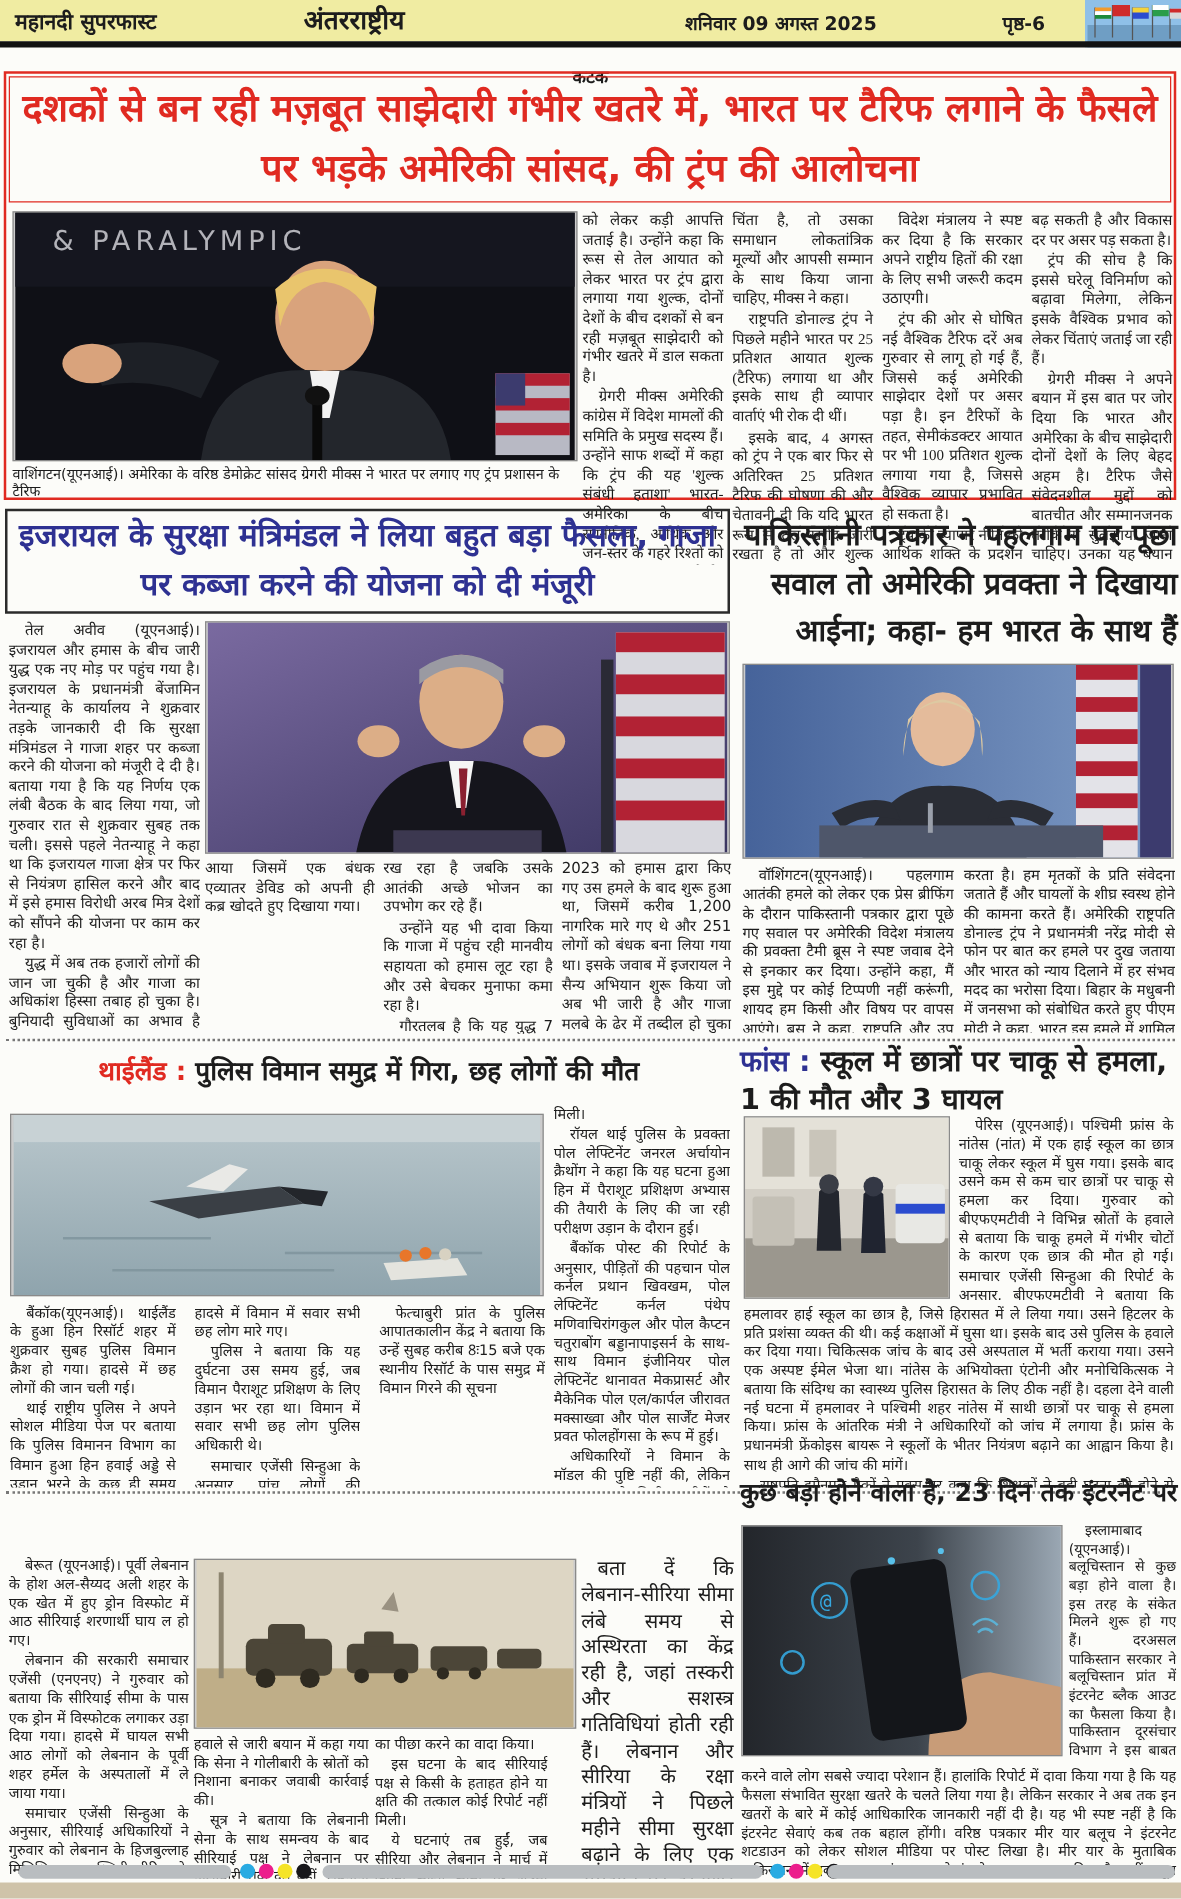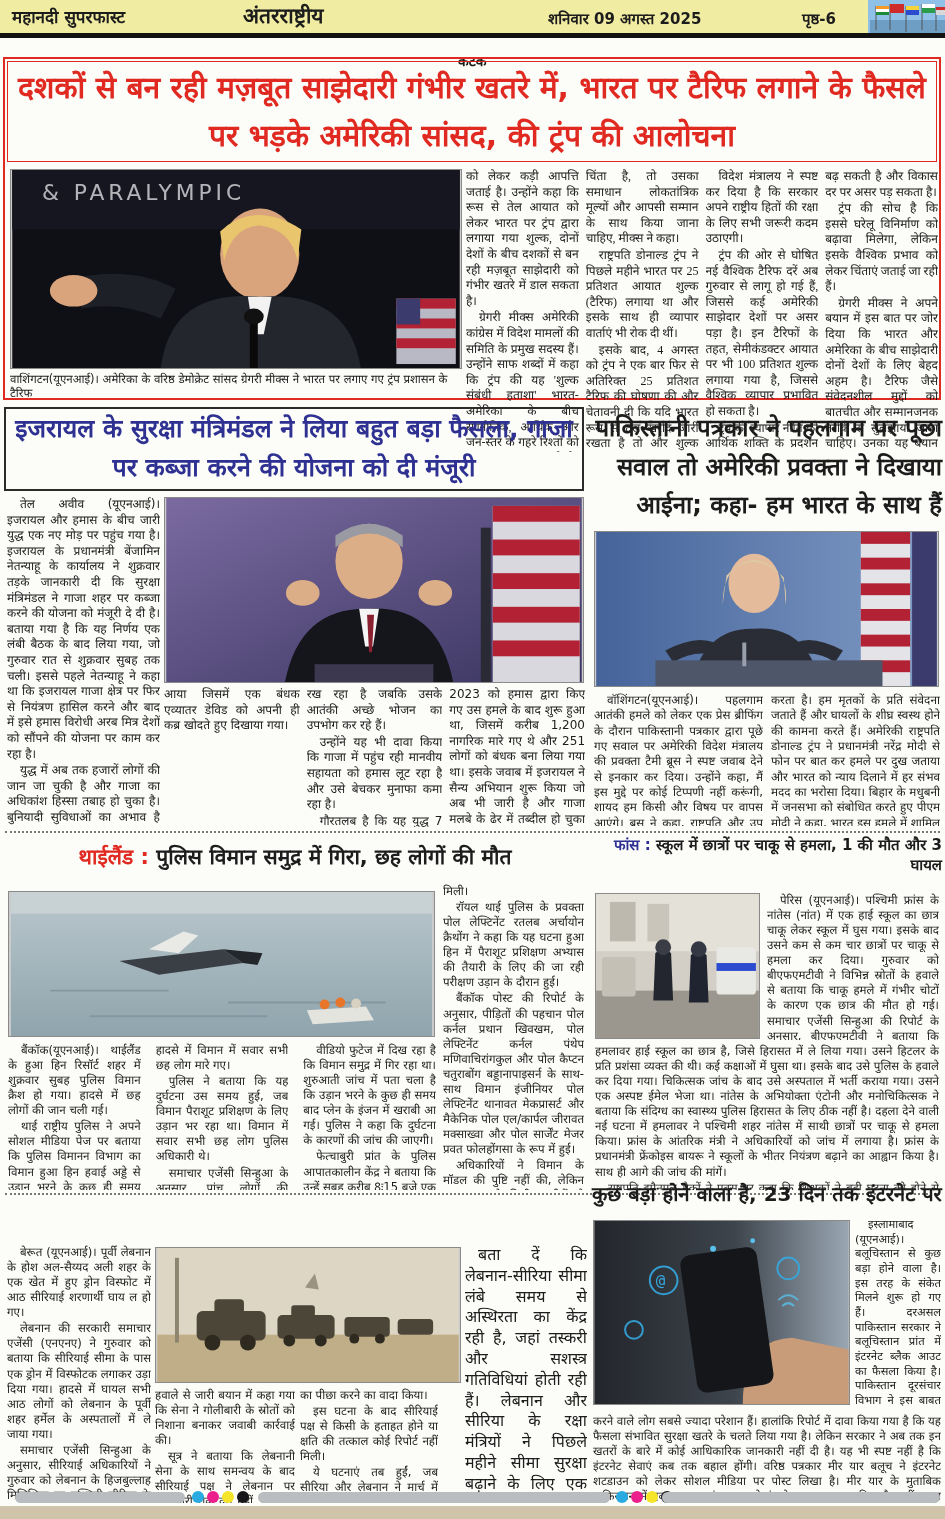--- a/index.html
+++ b/index.html
@@ -62,22 +62,22 @@
       font-weight:bold;font-size:21px;white-space:nowrap;}
   .kicker-red{color:var(--red,#e02a21);}
   .kicker-blue{color:var(--blue,#2e3192);}
   .thailand-photo{position:absolute;left:5px;top:55px;}
   .thailand-col4{position:absolute;left:440px;top:48px;width:141px;height:306px;font-size:11.6px;}
   .thailand-below{position:absolute;left:5px;top:207px;width:428px;height:147px;display:flex;gap:15px;}
   .thailand-below .col{flex:1;font-size:11.6px;}
 
   
   .france{position:absolute;left:592px;top:836px;width:350px;height:356px;}
-  .france-headline{position:absolute;left:0;top:0;width:350px;height:52px;text-align:right;
-      font-weight:bold;font-size:15px;line-height:1.3;}
+  .france-headline{position:absolute;left:0;top:0;width:350px;height:52px;text-align:left;
+      font-weight:bold;font-size:23px;line-height:1.3;}
   .france-photo{position:absolute;left:3px;top:57px;}
   .france-side{position:absolute;left:175px;top:57px;width:172px;height:147px;font-size:11.6px;}
   .france-bottom{position:absolute;left:3px;top:208px;width:344px;height:146px;font-size:11.6px;}
 
   
   .lebanon{position:absolute;left:3px;top:1197px;width:712px;height:309px;}
   .lebanon-headline{position:absolute;left:8px;top:0;width:702px;color:var(--red,#e02a21);
       font-weight:bold;font-size:28px;white-space:nowrap;}
   .lebanon-col1{position:absolute;left:4px;top:48px;width:144px;height:255px;font-size:11.6px;}
   .lebanon-photo{position:absolute;left:152px;top:50px;}
@@ -294,36 +294,35 @@
           <line x1="220" y1="112" x2="380" y2="112"></line>
         <line x1="80" y1="126" x2="260" y2="126"></line>
       </g>
       <path d="M300 120 L360 116 L368 130 L306 134 Z" fill="#e4e4de"></path>
       <circle cx="318" cy="114" r="5" fill="#e8762a"></circle>
       <circle cx="334" cy="112" r="5" fill="#e8762a"></circle>
       <circle cx="350" cy="113" r="5" fill="#d8d2c2"></circle>
     </svg>
     <div class="col cont thailand-col4" data-name="article-column">
         <p>मिली।</p>
-        <p>रॉयल थाई पुलिस के प्रवक्ता पोल लेफ्टिनेंट रतलब अर्चायोन क्रैथोंग ने कहा कि यह घटना हुआ हिन में पैराशूट प्रशिक्षण अभ्यास की तैयारी के लिए की जा रही परीक्षण उड़ान के दौरान हुई।</p>
+        <p>रॉयल थाई पुलिस के प्रवक्ता पोल लेफ्टिनेंट जनरल अर्चायोन क्रैथोंग ने कहा कि यह घटना हुआ हिन में पैराशूट प्रशिक्षण अभ्यास की तैयारी के लिए की जा रही परीक्षण उड़ान के दौरान हुई।</p>
         <p>बैंकॉक पोस्ट की रिपोर्ट के अनुसार, पीड़ितों की पहचान पोल कर्नल प्रथान खिवखम, पोल लेफ्टिनेंट कर्नल पंथेप मणिवाचिरांगकुल और पोल कैप्टन चतुराबोंग बड्डानापाइसर्न के साथ-साथ विमान इंजीनियर पोल लेफ्टिनेंट थानावत मेकप्रासर्ट और मैकेनिक पोल एल/कार्पल जीरावत मक्साख्वा और पोल सार्जेंट मेजर प्रवत फोलहोंगसा के रूप में हुई।</p>
         <p>अधिकारियों ने विमान के मॉडल की पुष्टि नहीं की, लेकिन घटनास्थल से मिली तस्वीरों से पता चलता है कि यह एक वाइकिंग डीएससी-6 ट्विन ओटर था। विमान तट से लगभग 100 मीटर दूर समुद्र में गिरा।</p>
       </div>
     <div class="thailand-below" data-name="thailand-columns">
       <div class="col" data-name="article-column">
           <p>बैंकॉक(यूएनआई)। थाईलैंड के हुआ हिन रिसॉर्ट शहर में शुक्रवार सुबह पुलिस विमान क्रैश हो गया। हादसे में छह लोगों की जान चली गई।</p>
           <p>थाई राष्ट्रीय पुलिस ने अपने सोशल मीडिया पेज पर बताया कि पुलिस विमानन विभाग का विमान हुआ हिन हवाई अड्डे से उड़ान भरने के कुछ ही समय बाद फेत्चाबुरी प्रांत के चा-आम जिले के पास समुद्र में गिरकर दुर्घटनाग्रस्त हो गया। इस</p>
         </div>
       <div class="col cont" data-name="article-column">
           <p>हादसे में विमान में सवार सभी छह लोग मारे गए।</p>
           <p>पुलिस ने बताया कि यह दुर्घटना उस समय हुई, जब विमान पैराशूट प्रशिक्षण के लिए उड़ान भर रहा था। विमान में सवार सभी छह लोग पुलिस अधिकारी थे।</p>
           <p>समाचार एजेंसी सिन्हुआ के अनुसार, पांच लोगों की घटनास्थल पर ही मौत हो गई और एक ने बाद में अस्पताल में दम तोड़ दिया।</p>
         </div>
       <div class="col" data-name="article-column">
-          <p>वीडियो फुटेज में दिख रहा है कि विमान समुद्र में गिर रहा था। शुरुआती जांच में पता चला है कि उड़ान भरने के कुछ ही समय बाद प्लेन के इंजन में खराबी आ गई। पुलिस ने कहा कि दुर्घटना के कारणों की जांच की जाएगी।</p>
           <p>फेत्चाबुरी प्रांत के पुलिस आपातकालीन केंद्र ने बताया कि उन्हें सुबह करीब 8ः15 बजे एक स्थानीय रिसॉर्ट के पास समुद्र में विमान गिरने की सूचना</p>
         </div>
     </div>
   </div>
 
   <div class="france" data-name="article-france">
     <div class="france-headline" data-name="france-headline">
       <span class="kicker-blue" data-name="france-kicker">फांस :</span><span data-name="france-headline-text"> स्कूल में छात्रों पर चाकू से हमला, 1 की मौत और 3 घायल</span>
     </div>
     <svg class="photo france-photo" data-name="police-scene-photo" width="165" height="146" viewBox="0 0 165 146">

